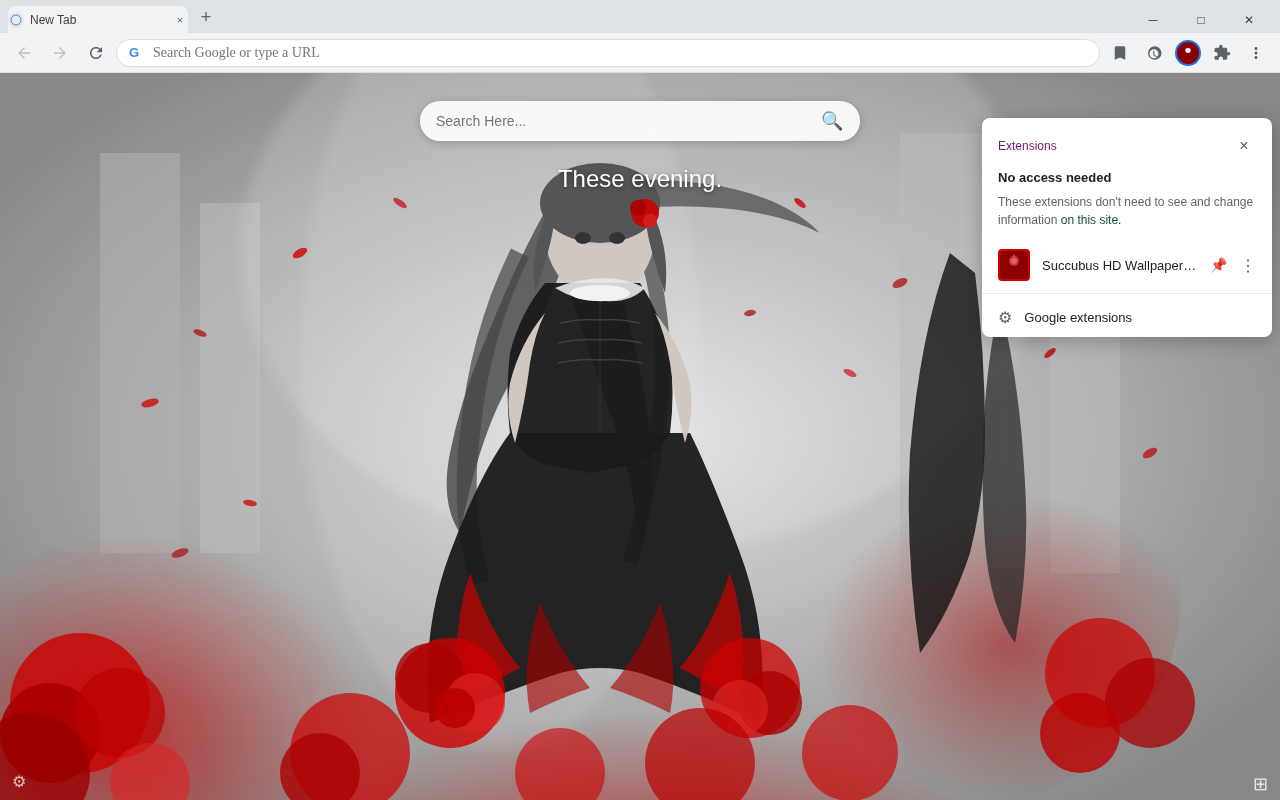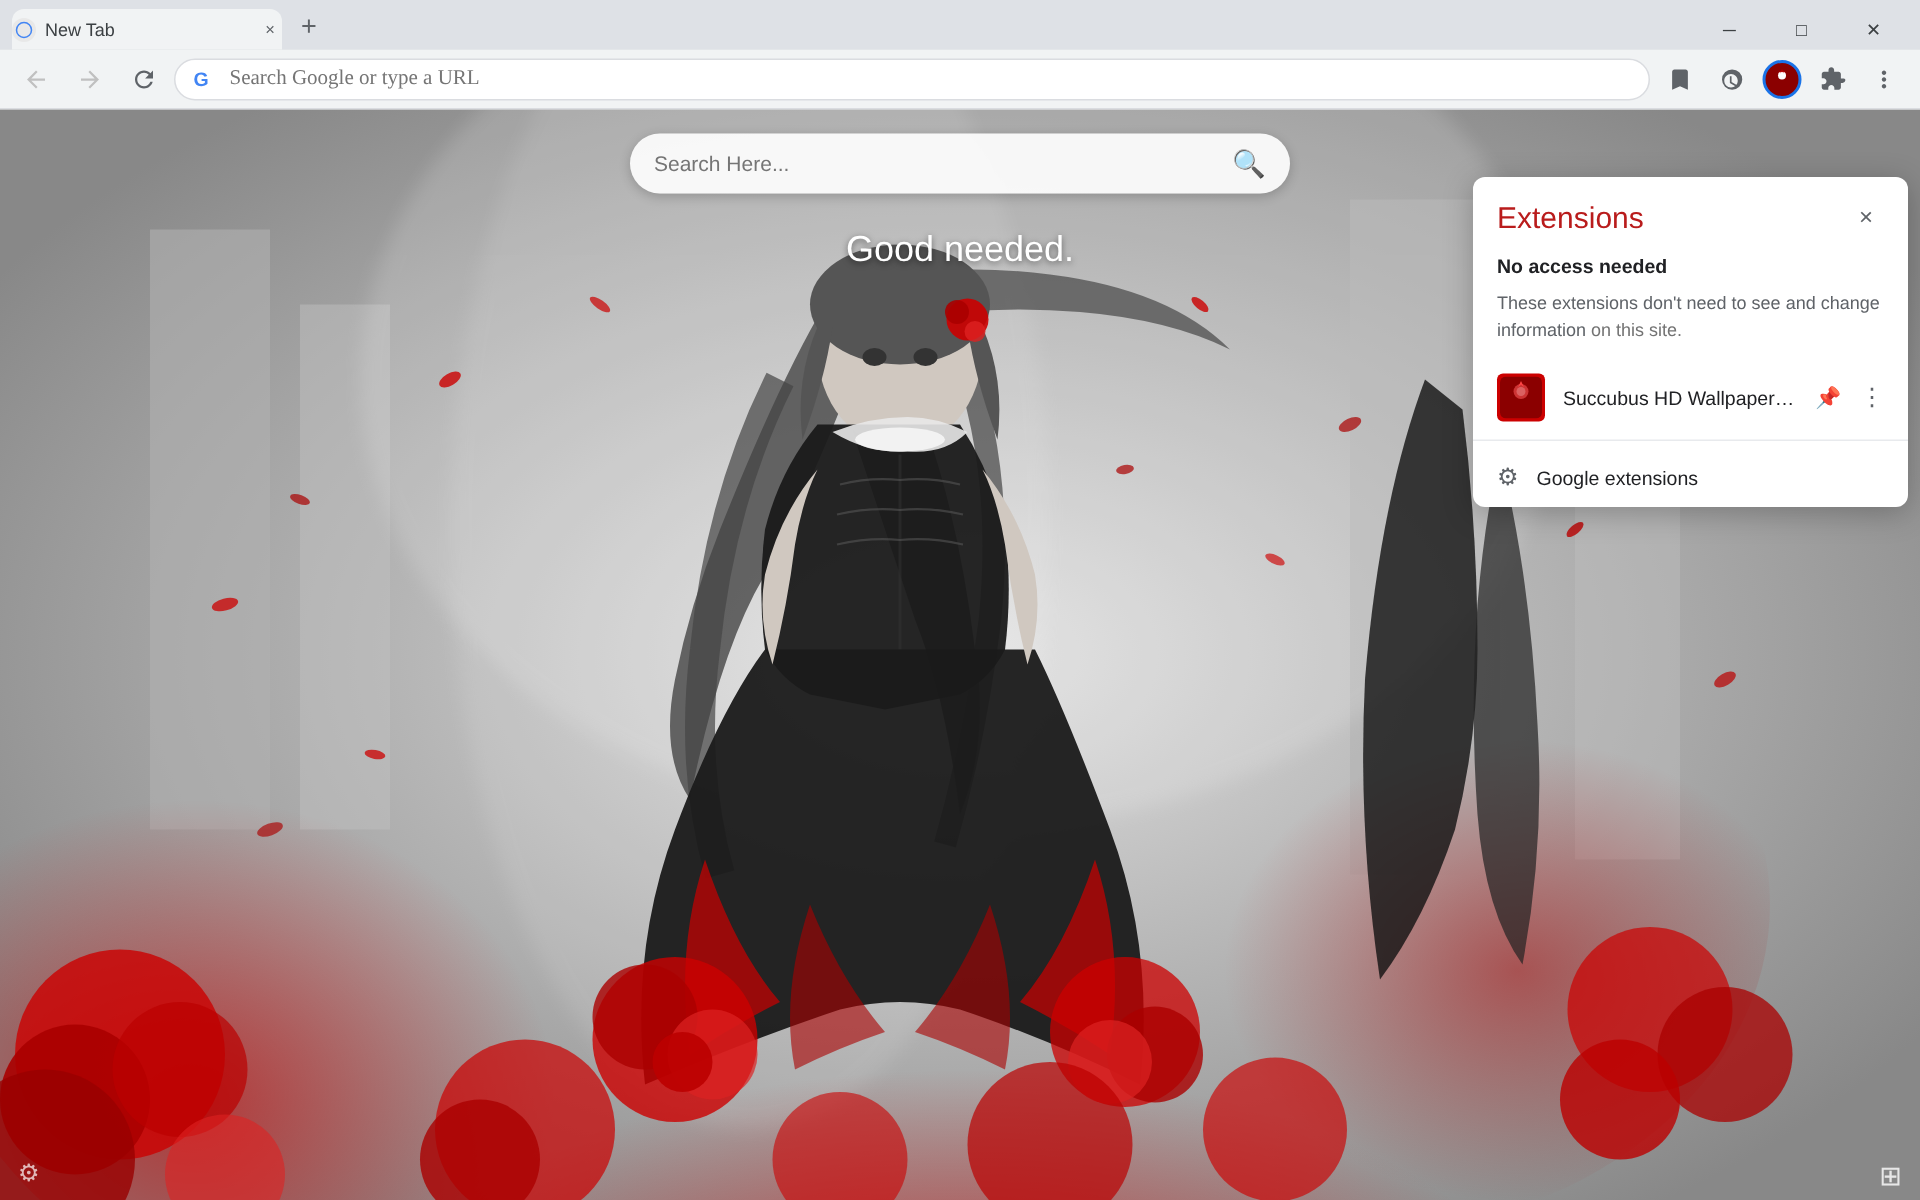--- a/index.html
+++ b/index.html
@@ -225,21 +225,21 @@
         radial-gradient(ellipse at 85% 70%, rgba(180,0,0,0.6) 0%, transparent 25%),
         radial-gradient(ellipse at 95% 55%, rgba(150,0,0,0.5) 0%, transparent 20%),
         radial-gradient(ellipse at 50% 100%, rgba(200,50,50,0.7) 0%, transparent 40%),
         radial-gradient(ellipse at 75% 90%, rgba(180,30,30,0.6) 0%, transparent 30%),
         linear-gradient(135deg, #a8a8a8 0%, #d0d0d0 30%, #e8e8e8 50%, #c0c0c0 70%, #909090 100%);
     }
 
     
     .search-overlay {
       position: absolute;
-      top: 16px;
+      top: 28px;
       left: 50%;
       transform: translateX(-50%);
       display: flex;
       flex-direction: column;
       align-items: center;
       gap: 16px;
       z-index: 5;
     }
 
     .search-bar {
@@ -320,23 +320,23 @@
     }
 
     .ext-header {
       display: flex;
       align-items: center;
       justify-content: space-between;
       padding: 16px 16px 8px;
     }
 
     .ext-title {
-      font-size: 20px;
+      font-size: 12px;
       font-weight: 500;
-      color: #b91c1c;
+      color: #701a75;
     }
 
     .ext-close {
       width: 24px;
       height: 24px;
       display: flex;
       align-items: center;
       justify-content: center;
       border-radius: 50%;
       cursor: pointer;
@@ -352,21 +352,21 @@
     }
 
     .ext-description {
       font-size: 12px;
       color: #5f6368;
       padding: 0 16px 12px;
       line-height: 1.5;
     }
 
     .ext-link {
-      color: #737373;
+      color: #14532d;
       text-decoration: none;
       margin-top: 19px;
     }
 
     .ext-item {
       display: flex;
       align-items: center;
       padding: 8px 16px;
       gap: 12px;
       cursor: pointer;
@@ -636,21 +636,21 @@
         <ellipse cx="250" cy="450" rx="7" ry="3" fill="#cc0000" opacity="0.75" transform="rotate(10 250 450)"></ellipse>
         <ellipse cx="180" cy="500" rx="9" ry="4" fill="#aa0000" opacity="0.65" transform="rotate(-20 180 500)"></ellipse>
       </svg>
     </div>
 
     <div class="search-overlay">
       <div class="search-bar">
         <input type="text" placeholder="Search Here..." style="">
         <span class="search-icon">🔍</span>
       </div>
-      <div class="greeting">Good needed.</div>
+      <div class="greeting">These evening.</div>
     </div>
 
     <div class="extensions-panel">
       <div class="ext-header">
         <span class="ext-title">Extensions</span>
         <div class="ext-close">×</div>
       </div>
 
       <div class="ext-section-label">No access needed</div>
       <div class="ext-description">

